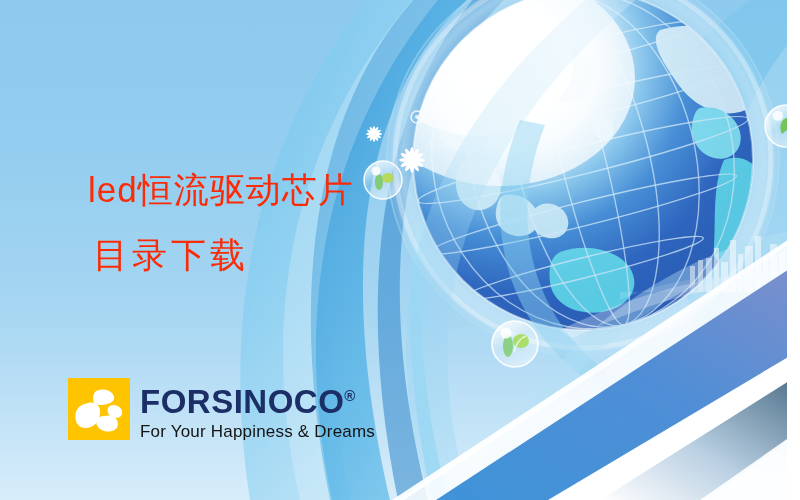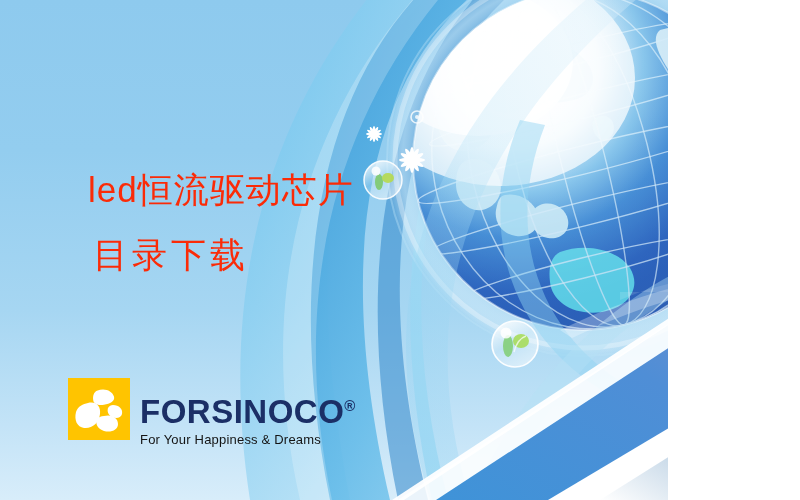--- a/index.html
+++ b/index.html
@@ -2,21 +2,21 @@
 <html><head>
 <meta charset="utf-8">
 <style>
   html, body {
     margin: 0;
     padding: 0;
     background: #ffffff;
   }
   #banner {
     position: relative;
-    width: 668px;
+    width: 787px;
     height: 500px;
     overflow: hidden;
     font-family: "Liberation Sans", "DejaVu Sans", sans-serif;
     background: linear-gradient(180deg, #8ecaee 0%, #93cdef 30%, #a6d6f2 62%, #c3e3f7 85%, #d8edfa 100%);
   }
   #banner svg.layer {
     position: absolute;
     left: 0;
     top: 0;
     width: 800px;
@@ -67,32 +67,32 @@
     display: flex;
     flex-direction: column;
     justify-content: flex-start;
   }
   .logo-wordmark {
     color: #1b2f66;
     font-size: 33px;
     font-weight: bold;
     letter-spacing: 0.5px;
     line-height: 1;
-    margin-top: 17px;
+    margin-top: 7px;
     white-space: nowrap;
     font-family: "Liberation Sans", "DejaVu Sans", sans-serif;
   }
   .logo-wordmark .reg {
     font-size: 15px;
     vertical-align: super;
     letter-spacing: 0;
   }
   .logo-tagline {
     color: #141414;
-    font-size: 13px;
+    font-size: 17px;
     font-weight: normal;
     letter-spacing: 0.2px;
     line-height: 1;
     margin-top: 5px;
     white-space: nowrap;
     font-family: "Liberation Sans", "DejaVu Sans", sans-serif;
   }
 </style>
 </head>
 <body>

